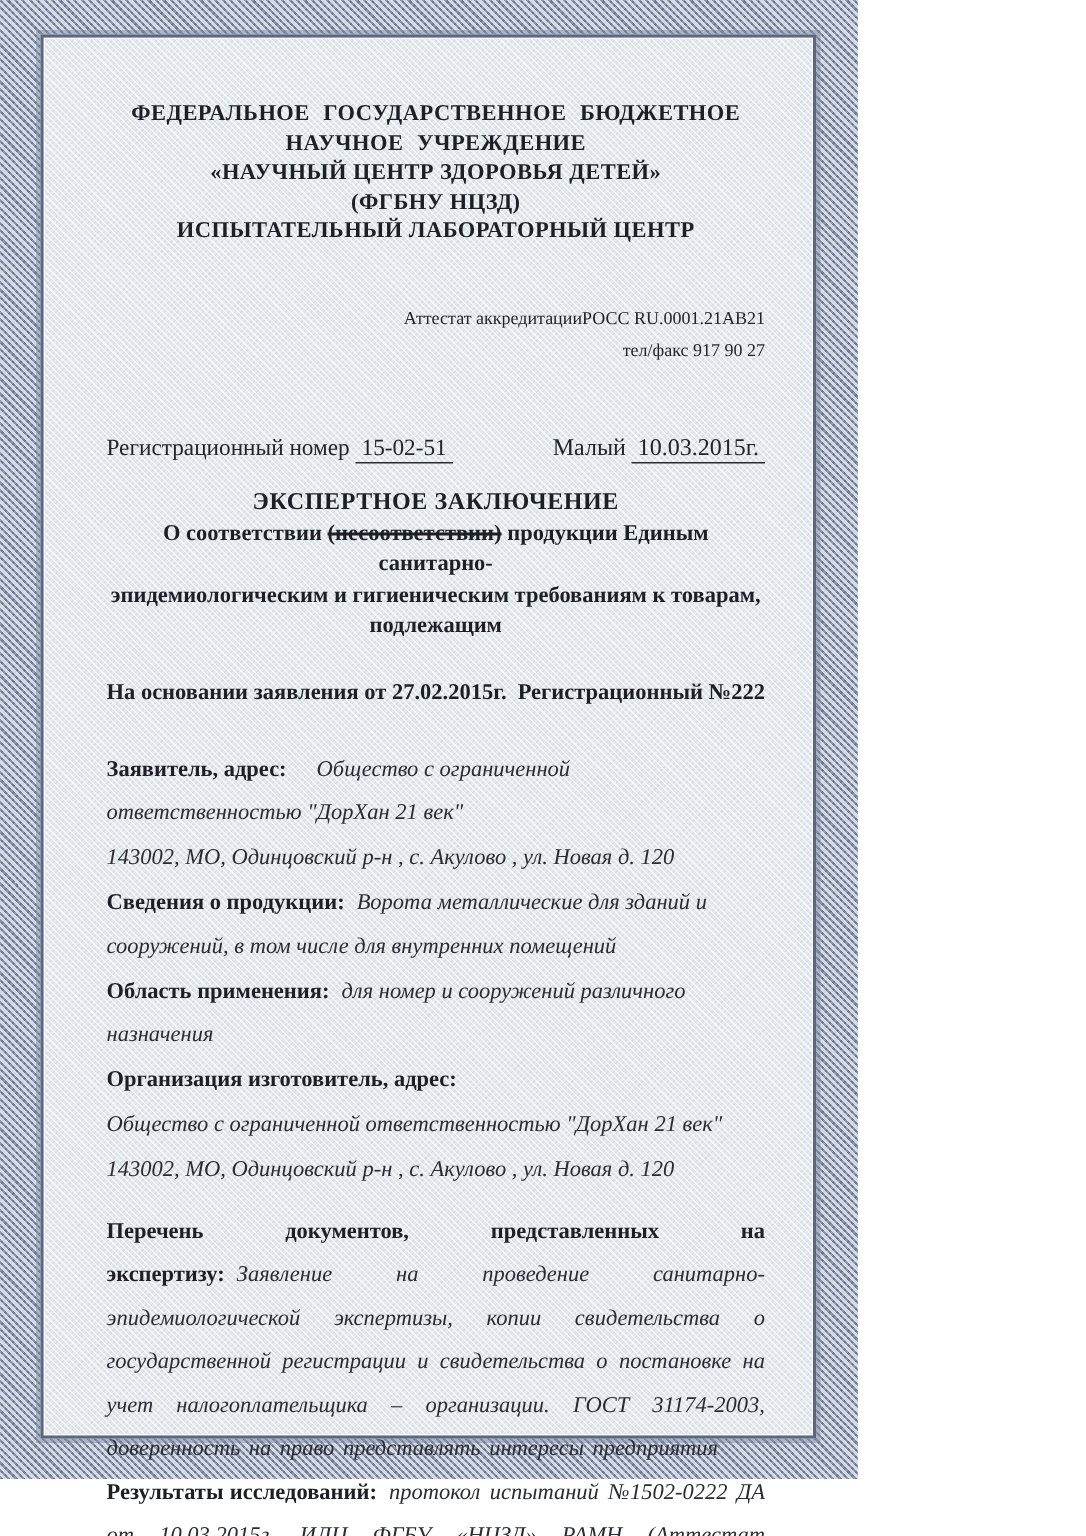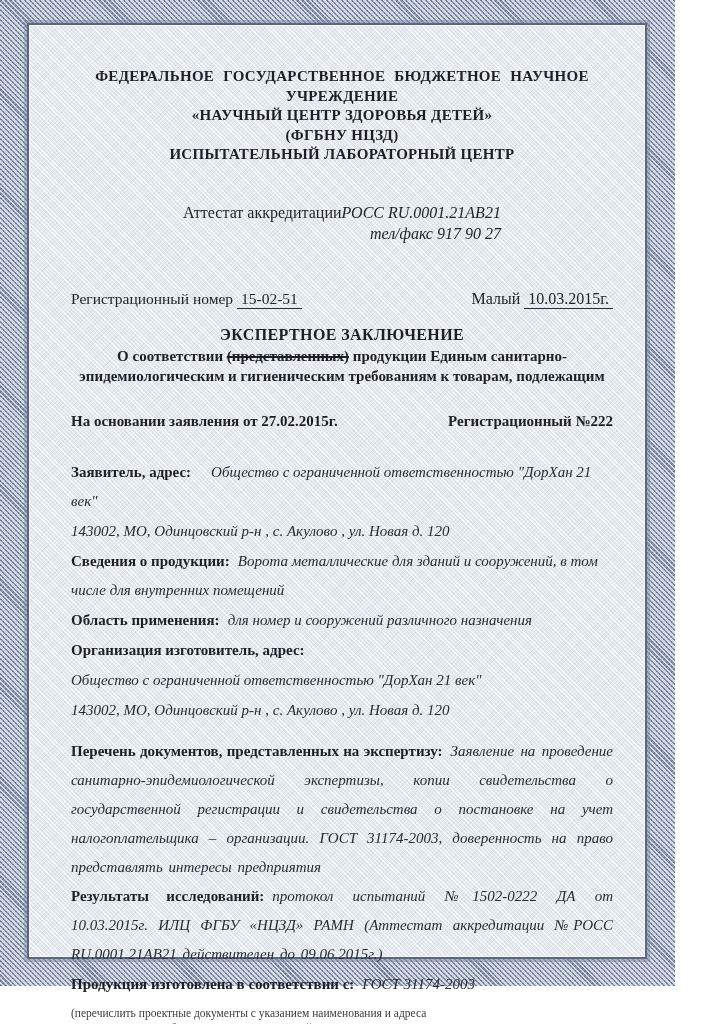--- a/index.html
+++ b/index.html
@@ -7,21 +7,21 @@
   body {
     font-family:"Liberation Serif", serif;
     background:#ffffff;
     position:relative;
     overflow:hidden;
     color:#23242b;
   }
   
   .certificate {
     position:absolute; left:0; top:0;
-    width:675px; height:986px;
+    width:572px; height:986px;
     background:
       repeating-linear-gradient(45deg, rgba(86,98,126,0.50) 0 1.5px, rgba(216,222,232,0.92) 1.5px 3.5px),
       repeating-linear-gradient(-45deg, rgba(86,98,126,0.42) 0 1.5px, rgba(200,208,221,0.85) 1.5px 3.5px),
       #a6b0c3;
   }
   .frame-inner {
     position:absolute; left:27px; top:23px; right:28px; bottom:27px;
     border:2px solid #5c667f;
     box-shadow:0 0 0 3px rgba(122,133,158,0.45), inset 0 0 0 1px rgba(255,255,255,0.55);
     background-color:#e4e9ed;
@@ -31,22 +31,22 @@
   }
   .content {
     position:absolute; inset:0;
     padding:42px 32px 0 42px;
     font-size:15px;
   }
   
   .org { text-align:center; font-weight:bold; line-height:19.5px; letter-spacing:0.3px; color:#1e1f26; }
   .org .l1 { word-spacing:5px; }
   
-  .accr { margin-top:37px; display:flex; justify-content:center; font-size:16px; line-height:21px; }
-  .accr .right { text-align:right;font-style:italic; }
+  .accr { margin-top:37px; display:flex; justify-content:flex-end; font-size:12px; line-height:21px; }
+  .accr .right { text-align:right; }
   
   .regrow { margin-top:46px; display:flex; justify-content:space-between; align-items:flex-start; font-size:15.5px;gap:20px; }
   .u { border-bottom:1.5px solid #2a2b33; padding:0 4px 1px 4px; }
   .regrow .date-group { font-size:16px; }
   
   .title-block { margin-top:18px; text-align:center; font-weight:bold; color:#1e1f26; }
   .title-block h1 { font-size:16px; letter-spacing:0.4px; font-weight:bold; }
   .subtitle { font-size:15px; line-height:20.5px; margin-top:2px; }
   .struck { text-decoration:line-through; text-decoration-thickness:1.5px; }
   
@@ -96,21 +96,21 @@
         </div>
         <div class="date-group">
           <span>Малый</span>
           <span class="u">10.03.2015г.</span>
         </div>
       </div>
 
       <div class="title-block">
         <h1>ЭКСПЕРТНОЕ ЗАКЛЮЧЕНИЕ</h1>
         <div class="subtitle">
-          <div><span>О соответствии </span><span class="struck">(представленных)</span><span> продукции Единым санитарно-</span></div>
+          <div><span>О соответствии </span><span class="struck">(несоответствии)</span><span> продукции Единым санитарно-</span></div>
           <div>эпидемиологическим и гигиеническим требованиям к товарам, подлежащим</div>
         </div>
       </div>
 
       <div class="basisrow">
         <div>На основании заявления от 27.02.2015г.</div>
         <div>Регистрационный №222</div>
       </div>
 
       <div class="fields">

